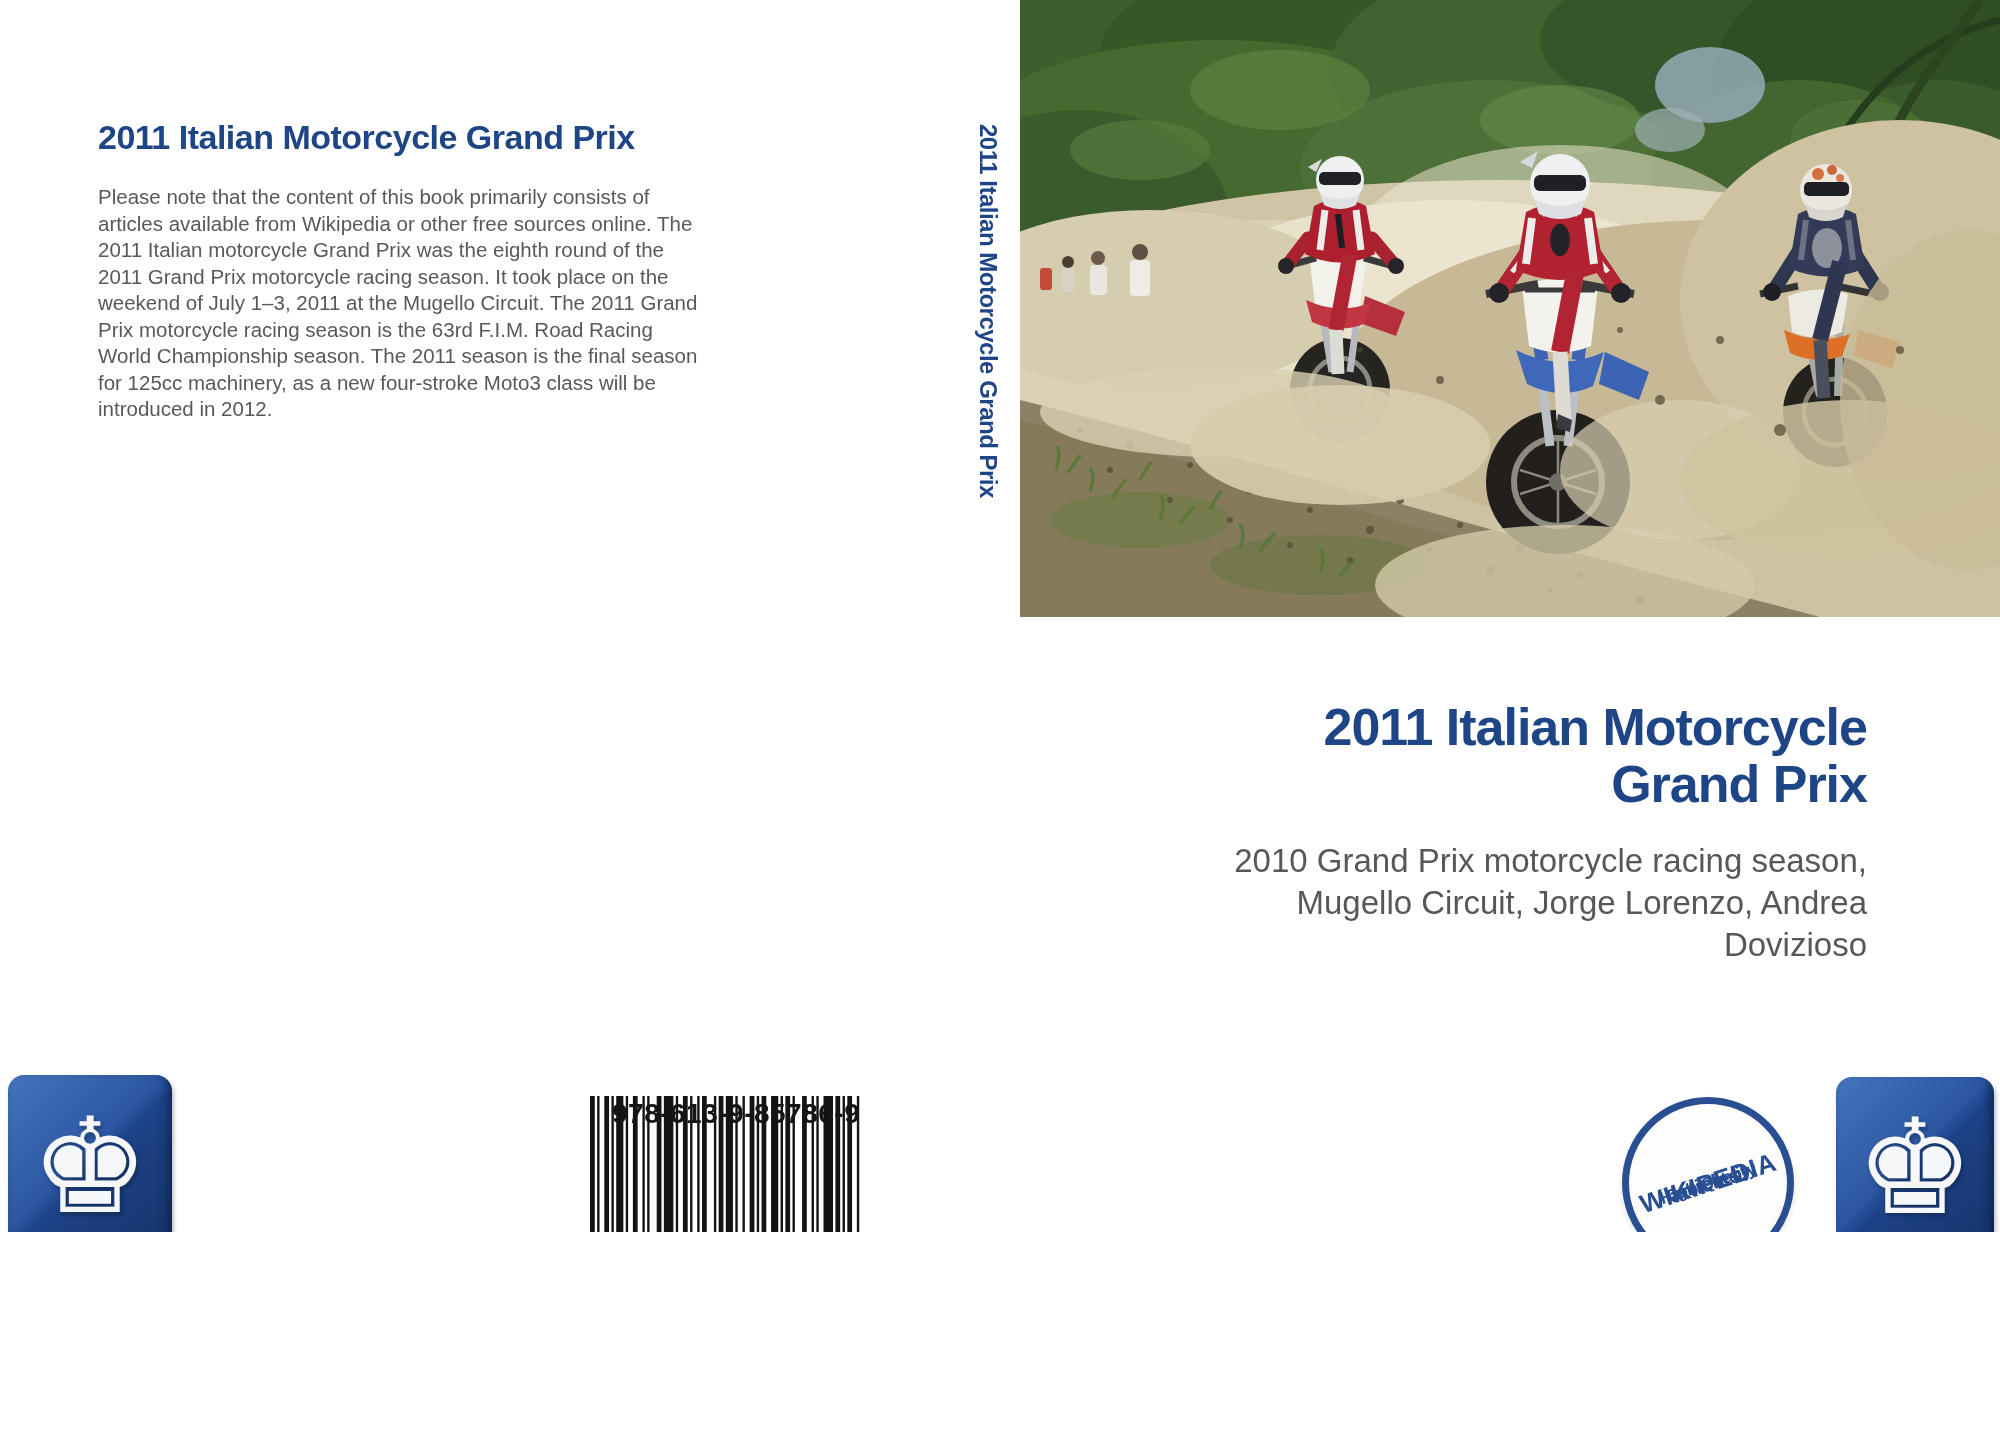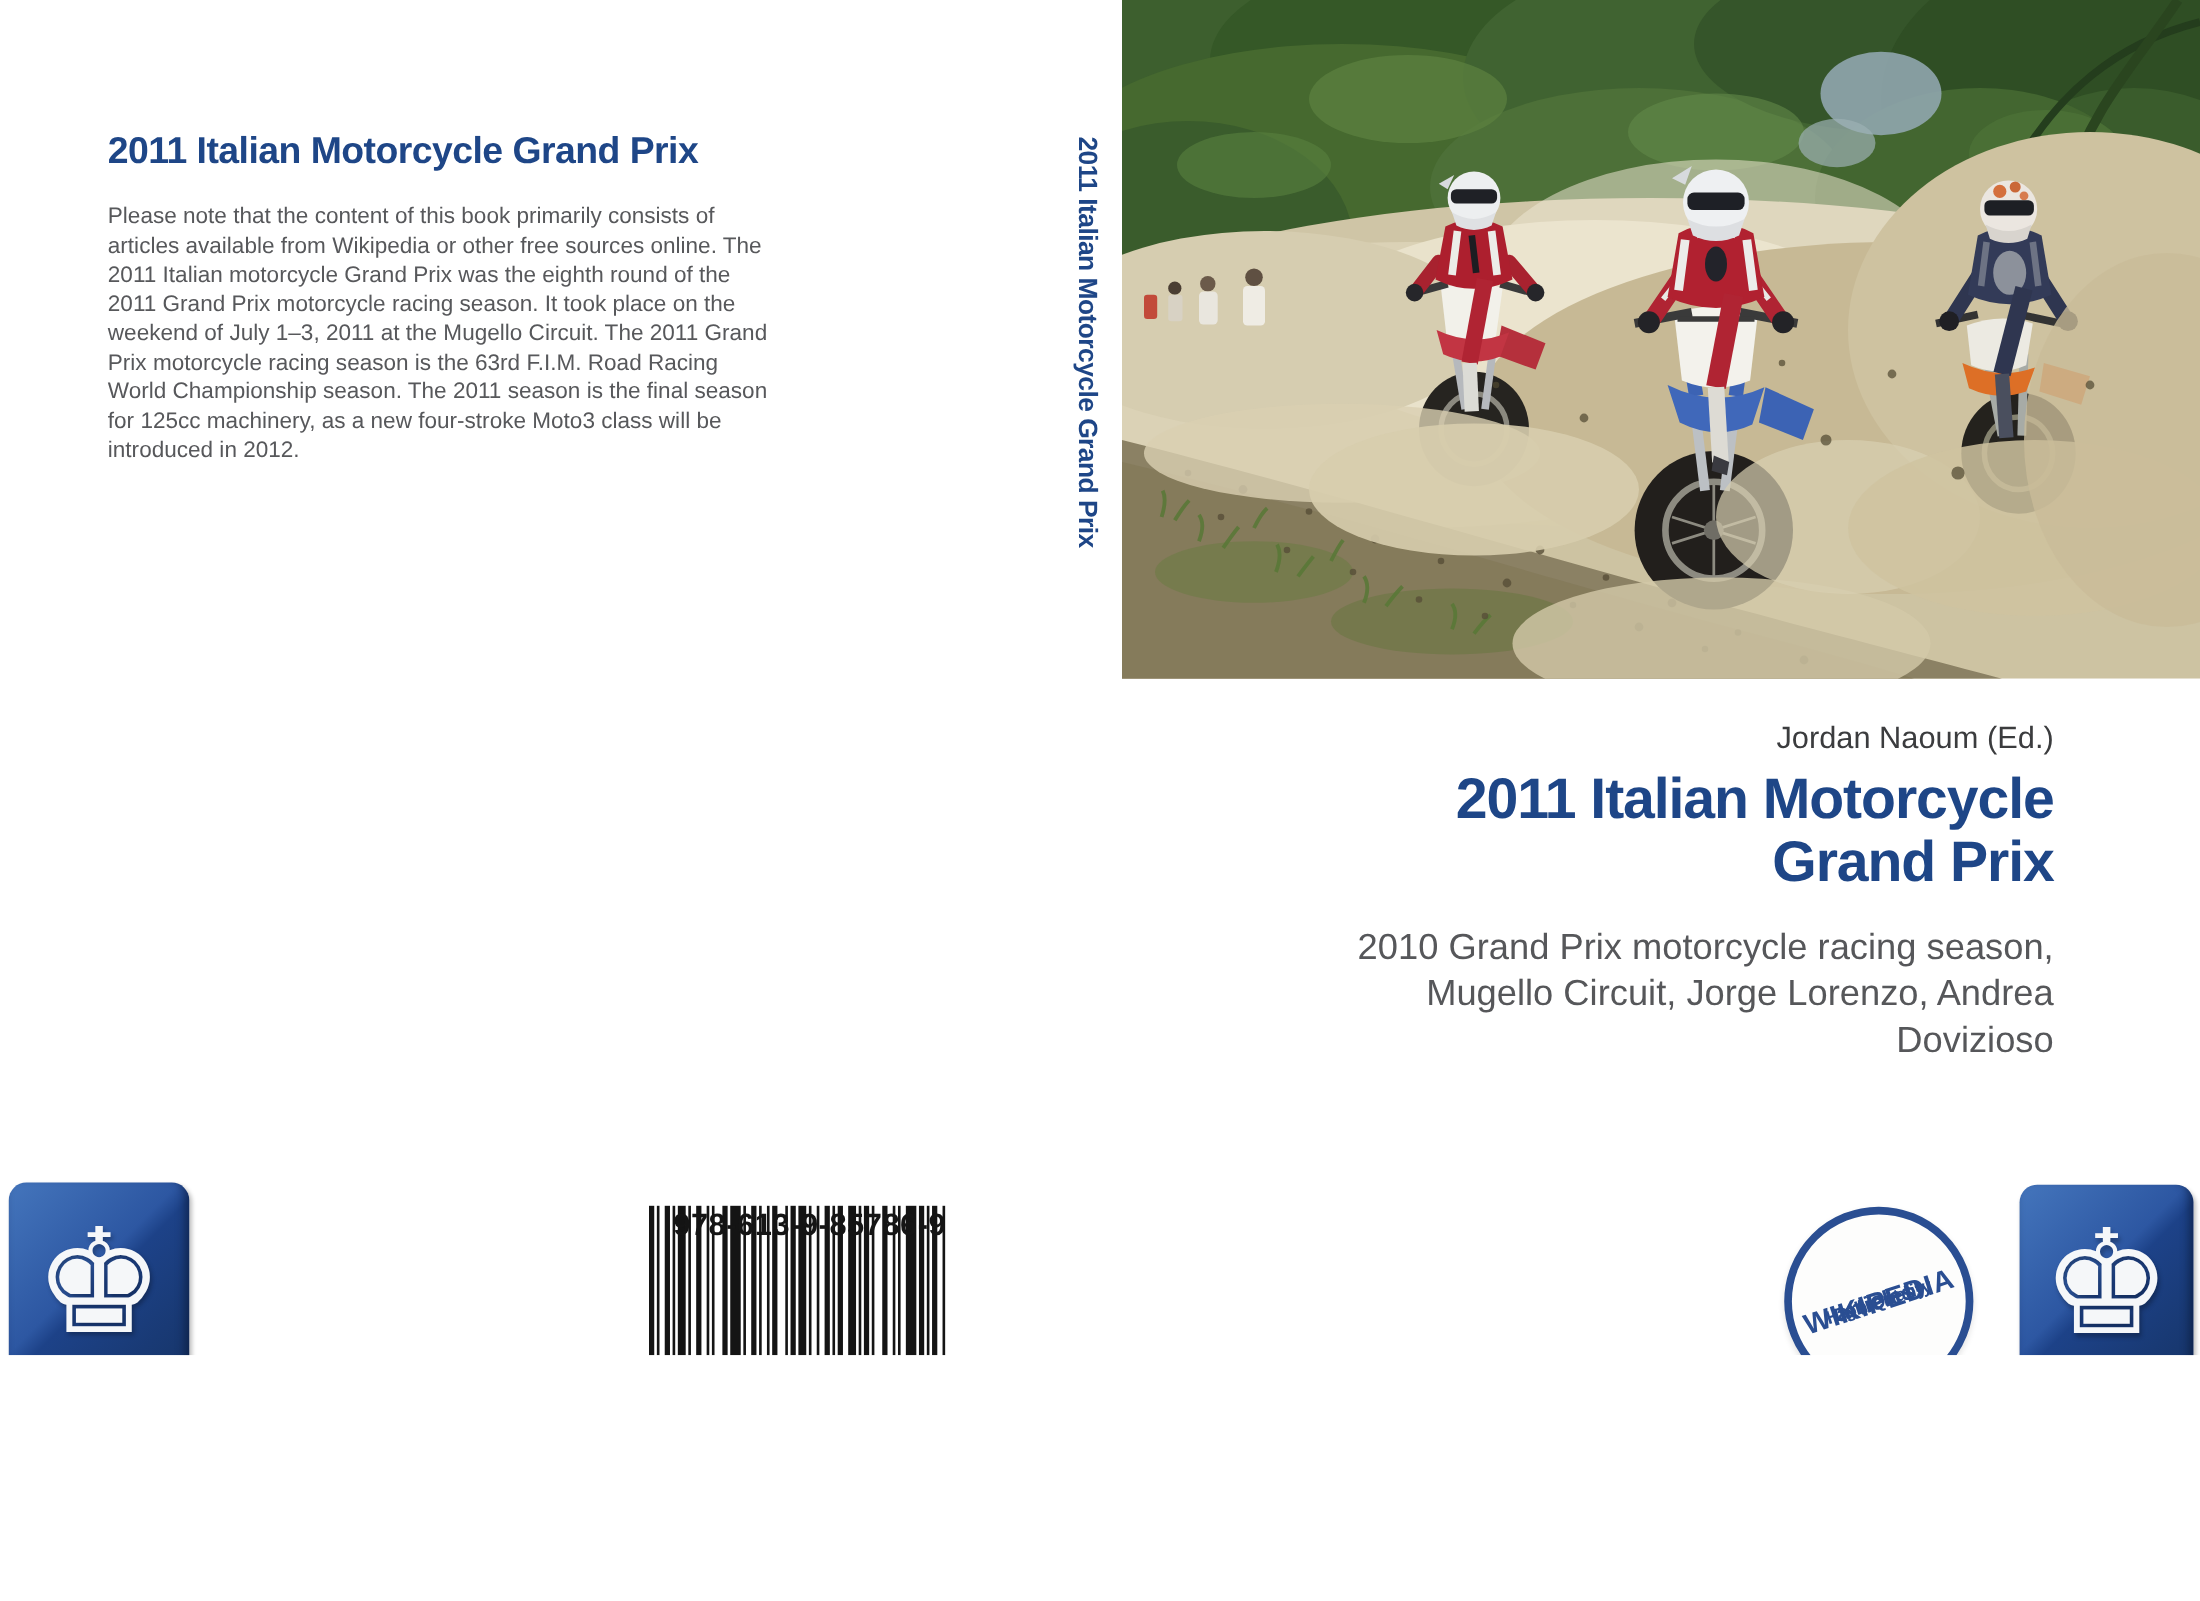--- a/index.html
+++ b/index.html
@@ -278,21 +278,20 @@
         </g>
       </g>
     </svg>
   </div>
 
   <div class="back-title">2011 Italian Motorcycle Grand Prix</div>
   <div class="back-desc">Please note that the content of this book primarily consists of articles available from Wikipedia or other free sources online. The 2011 Italian motorcycle Grand Prix was the eighth round of the 2011 Grand Prix motorcycle racing season. It took place on the weekend of July 1–3, 2011 at the Mugello Circuit. The 2011 Grand Prix motorcycle racing season is the 63rd F.I.M. Road Racing World Championship season. The 2011 season is the final season for 125cc machinery, as a new four-stroke Moto3 class will be introduced in 2012.</div>
 
   <div class="spine-title">2011 Italian Motorcycle Grand Prix</div>
 
-  <div class="editor">Jordan Naoum (Ed.)</div>
   <div class="front-title">2011 Italian Motorcycle Grand Prix</div>
   <div class="front-subtitle">2010 Grand Prix motorcycle racing season, Mugello Circuit, Jorge Lorenzo, Andrea Dovizioso</div>
 
   <div class="barcode-wrap">
     <svg id="barcode-svg" viewBox="0 0 274 166">
         <rect x="0.00" y="0" width="4.77" height="162" fill="#141414"></rect>
         <rect x="7.15" y="0" width="2.38" height="162" fill="#141414"></rect>
         <rect x="14.30" y="0" width="4.77" height="148" fill="#141414"></rect>
         <rect x="21.44" y="0" width="2.38" height="148" fill="#141414"></rect>
         <rect x="26.21" y="0" width="7.15" height="148" fill="#141414"></rect>

